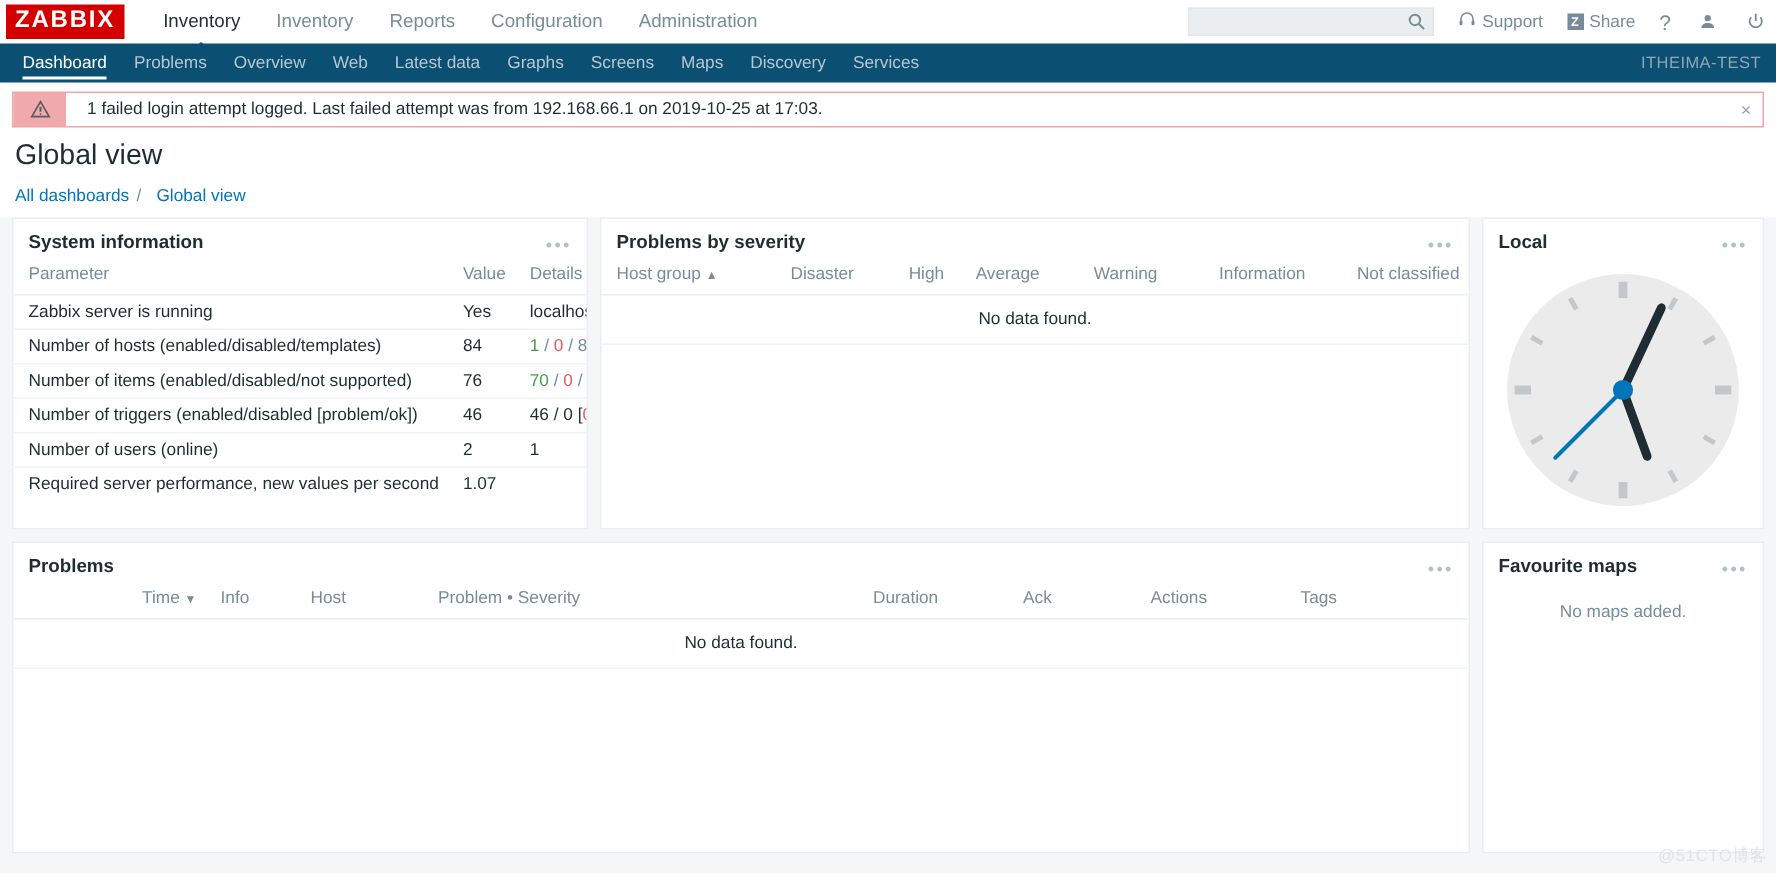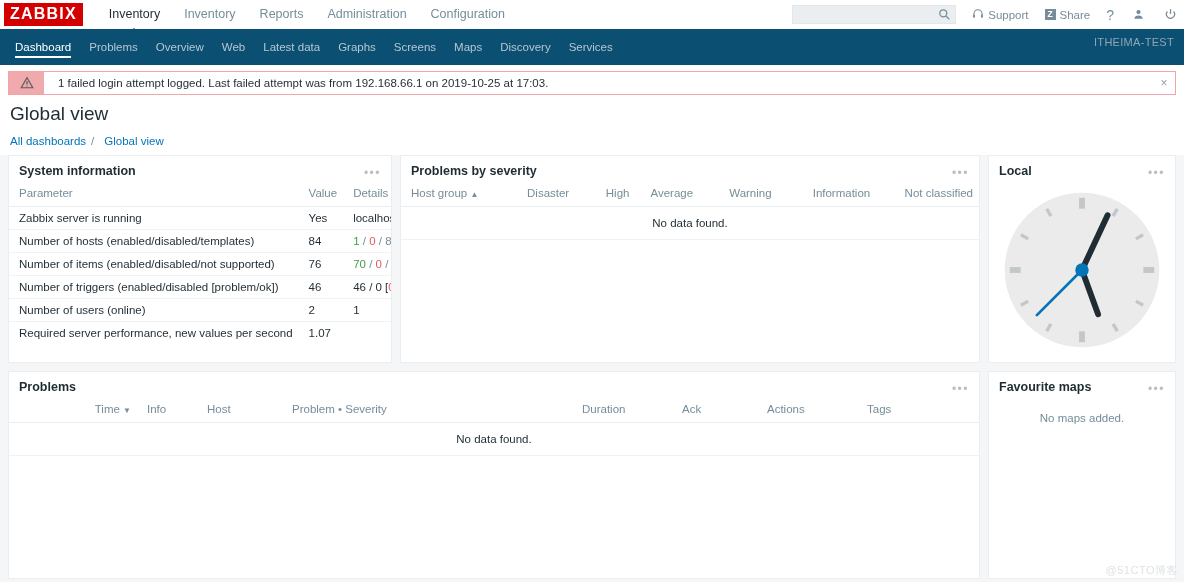--- a/index.html
+++ b/index.html
@@ -97,21 +97,21 @@
   }
   .icon-btn {
     width: 16px; height: 16px; color: #768d99; cursor: pointer;
     display: flex; align-items: center; justify-content: center;
   }
   .qmark { font-size: 14px; color: #768d99; cursor: pointer; line-height: 1; }
 
   
   .subnav {
     position: relative;
-    height: 36px;
+    height: 26px;
     background: #0b4f72;
     display: flex;
     align-items: center;
     padding-left: 6px;
   }
   .subnav-item {
     color: #b6c7d0;
     font-size: 11.5px;
     padding: 0 9px;
     line-height: 26px;
@@ -289,22 +289,22 @@
 </head>
 <body>
 
 <div class="topbar">
   <div class="logo">ZABBIX</div>
 
   <nav class="mainnav">
     <div class="mainnav-item active">Inventory</div>
     <div class="mainnav-item">Inventory</div>
     <div class="mainnav-item">Reports</div>
+    <div class="mainnav-item">Configuration</div>
     <div class="mainnav-item">Administration</div>
-    <div class="mainnav-item">Configuration</div>
   </nav>
 
   <div class="topbar-right">
     <div class="searchbox">
       <input type="text" placeholder="" style="">
       <span class="search-icon">
         <svg viewBox="0 0 16 16" width="13" height="13" fill="none" stroke="currentColor" stroke-width="1.6">
           <circle cx="6.5" cy="6.5" r="4.3"></circle>
             <line x1="9.8" y1="9.8" x2="14" y2="14"></line>
         </svg>

